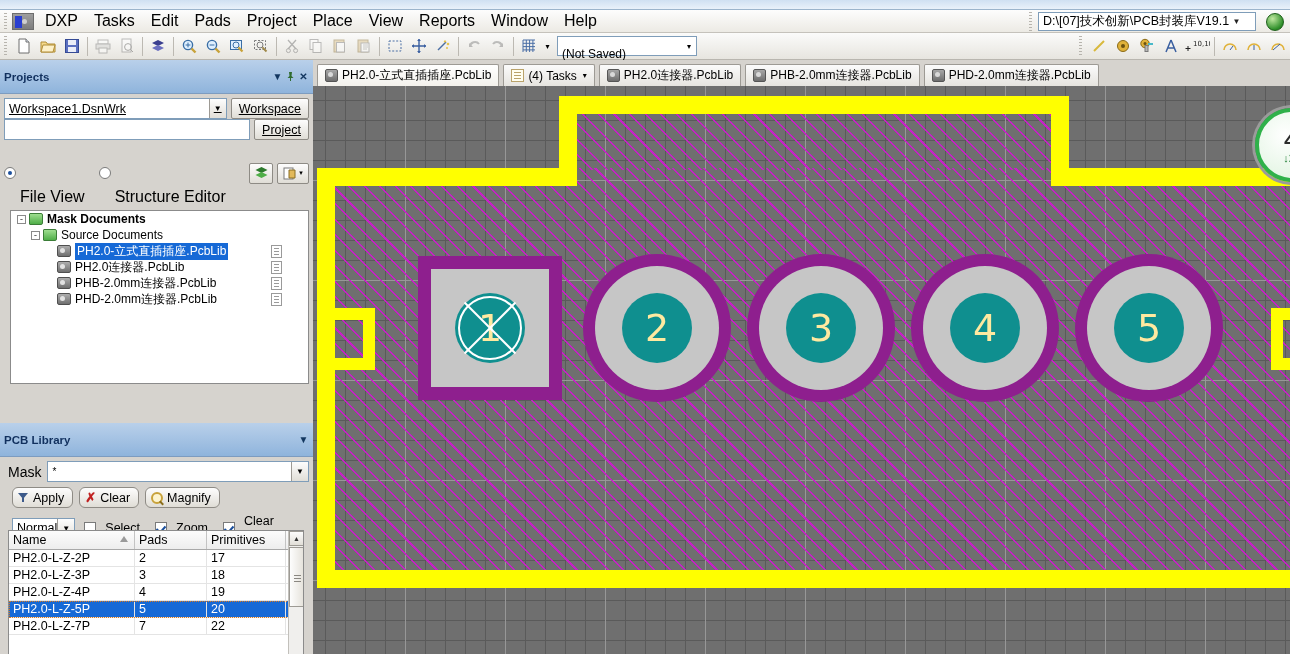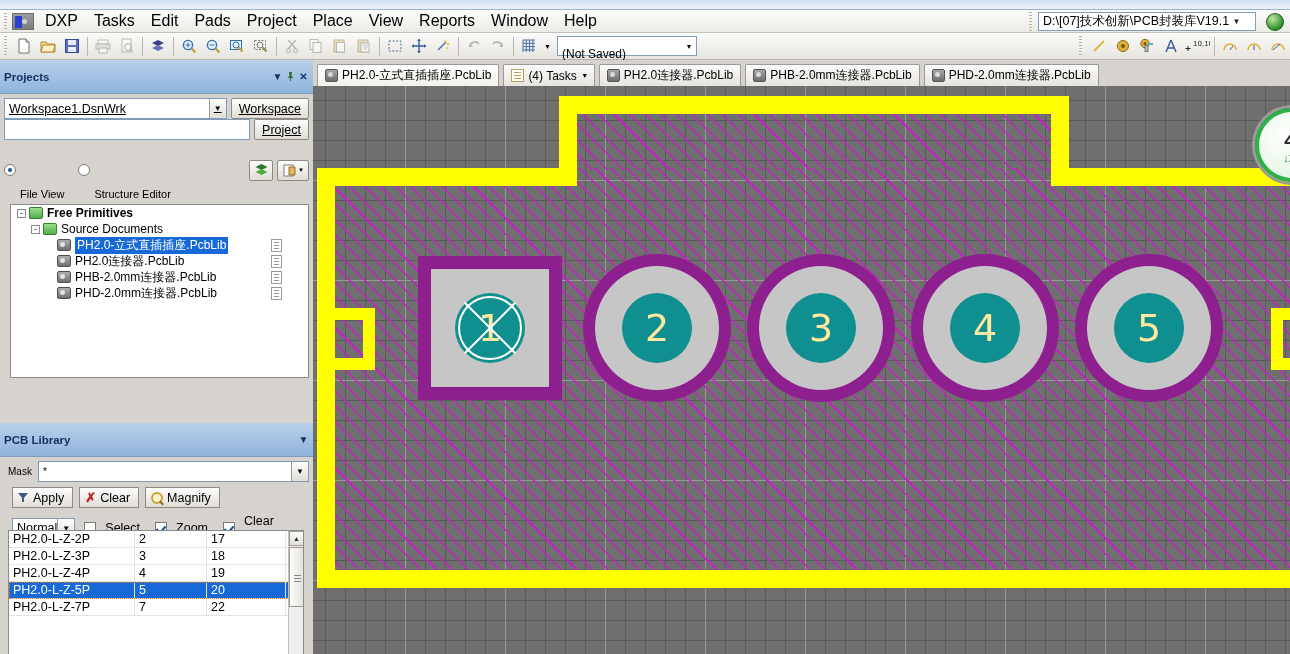--- a/index.html
+++ b/index.html
@@ -116,21 +116,21 @@
     display:flex;align-items:center;justify-content:center;font-size:8px;}
   .btn{ height:21px; padding:0 7px; background:linear-gradient(#fdfdfd,#e0ddd6);
     border:1px solid #8e8b85; border-radius:2px; font-size:12.5px;
     display:flex;align-items:center;justify-content:center; white-space:nowrap;}
 
   .radiorow{ display:flex; align-items:center; gap:4px; margin-bottom:4px; }
   .rad{ width:12px;height:12px;border-radius:50%;background:#fff;
     border:1px solid #7a7a7a; position:relative; flex:none;}
   .rad.on::after{content:"";position:absolute;left:3px;top:3px;width:4px;height:4px;
     border-radius:50%;background:#1b4f9c;}
-  .radlab{ font-size:11px; margin-right:10px;margin-top:48px;}
+  .radlab{ font-size:16px; margin-right:10px;margin-top:48px;}
   .iconbtn{ width:24px;height:21px;background:linear-gradient(#fdfdfd,#e0ddd6);
     border:1px solid #8e8b85;border-radius:2px;display:flex;align-items:center;
     justify-content:center; position:relative;}
 
   .tree{
     margin:2px 4px 0 10px; background:#fff; border:1px solid #8b8b8b;
     height:174px; overflow:hidden; position:relative;
   }
   .tnode{ display:flex; align-items:center; height:16px; font-size:12px; white-space:nowrap;
     padding-left:4px; }
@@ -147,24 +147,24 @@
   .docic{ position:absolute; right:26px; width:11px;height:13px;background:#fff;
     border:1px solid #9a9a9a;}
   .docic i{ position:absolute;left:2px;top:2px;right:2px;height:1px;background:#9a9a9a;
     box-shadow:0 3px 0 #9a9a9a,0 6px 0 #9a9a9a;}
   .tnode .tail{ flex:1; }
 
   
   .pcblib{ position:absolute; left:0; top:363px; width:313px; }
   .pcb-body{ padding:4px; }
   .maskrow{ display:flex;align-items:center;gap:6px;margin-bottom:5px; padding-left:4px;}
-  .masklab{ font-size:10px; }
+  .masklab{ font-size:14px; }
   .btnrow{ display:flex; gap:6px; margin-bottom:6px; padding-left:8px;}
   .btn2{ height:21px;padding:0 8px 0 5px; background:linear-gradient(#fdfdfd,#e0ddd6);
-    border:1px solid #8e8b85;border-radius:0;font-size:12.5px;
+    border:1px solid #8e8b85;border-radius:6px;font-size:12.5px;
     display:flex;align-items:center;gap:4px;}
   .funnel{ width:11px;height:9px; position:relative; flex:none;}
   .funnel::before{content:"";position:absolute;left:0;top:0;border-left:5px solid transparent;
     border-right:5px solid transparent;border-top:6px solid #3d5a8a;}
   .funnel::after{content:"";position:absolute;left:4px;top:5px;width:2px;height:4px;background:#3d5a8a;}
   .redx{ color:#c02020; font-weight:bold; font-size:13px; line-height:10px; flex:none;}
   .magglass{ width:12px;height:12px;border:2px solid #c8a23a;border-radius:50%;
     position:relative;flex:none; background:#fdf4cf;}
   .magglass::after{content:"";position:absolute;right:-3px;bottom:-2px;width:5px;height:2px;
     background:#8a6d1c; transform:rotate(45deg);}
@@ -564,21 +564,21 @@
             </svg>
           <span style="font-size:7px">▾</span>
         </span>
       </div>
     </div>
 
     <div class="tree">
       <div class="tnode" style="padding-left:6px;">
         <span class="expander">-</span>
         <span class="folder"></span>
-        <span class="lbl" style="font-weight:bold">Free Primitives</span>
+        <span class="lbl" style="font-weight:bold">Mask Documents</span>
         <span class="tail"></span>
       </div>
       <div class="tnode" style="padding-left:20px;">
         <span class="expander">-</span>
         <span class="folder"></span>
         <span class="lbl">Source Documents</span>
         <span class="tail"></span>
       </div>
       <div class="tnode sel" style="padding-left:46px;position:relative;">
         <span class="libic"></span>
@@ -651,20 +651,32 @@
           <span class="chklab">Select</span>
           <span class="chk on"></span>
           <span class="chklab">Zoom</span>
           <span class="chk on"></span>
           <span class="chklab">Clear Existing</span>
         </div>
       </div>
     </div>
 
     <div class="comp">
+      <div class="thead">
+        <div class="th c1">
+          <span>Name</span>
+          <span class="sortic"></span>
+        </div>
+        <div class="th c2">
+          <span>Pads</span>
+        </div>
+        <div class="th c3">
+          <span>Primitives</span>
+        </div>
+      </div>
 
       <div class="trow">
         <div class="td c1">PH2.0-L-Z-2P</div>
         <div class="td c2">2</div>
         <div class="td c3">17</div>
       </div>
       <div class="trow">
         <div class="td c1">PH2.0-L-Z-3P</div>
         <div class="td c2">3</div>
         <div class="td c3">18</div>

